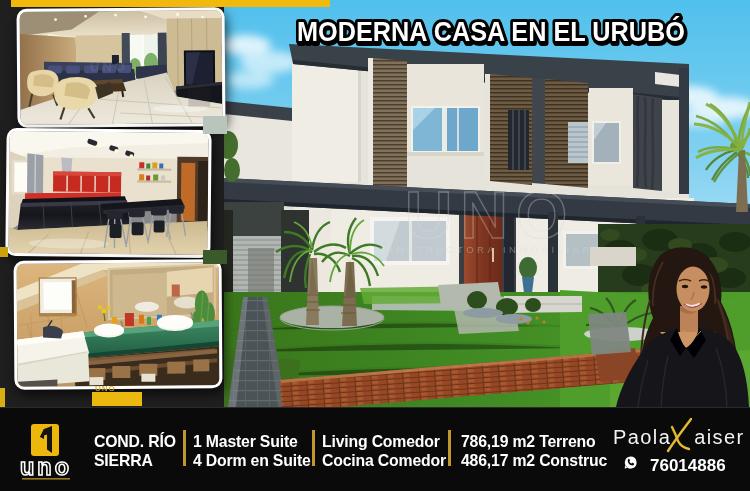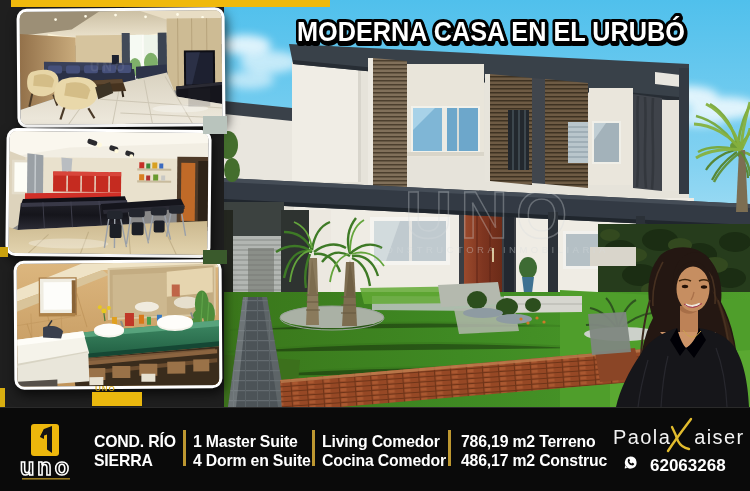--- a/index.html
+++ b/index.html
@@ -763,13 +763,13 @@
 <path d="M26,3 C20,11 10,24 3,35"></path>
 <path d="M7,11 C10,17 12,22 13,25 C15,29 19,32 24,33"></path>
 </g>
 </svg>
 
 <svg class="abs" style="left:624px;top:456px;" width="13" height="13" viewBox="0 0 15 15">
 <path d="M7.5,0.5 a7,7 0 1 1 -6.2,10.3 L0.8,14.4 L4.6,13.6 A7,7 0 0 1 7.5,0.5 Z" fill="#fff"></path>
 <path d="M5,3.5 c0.5,-0.4 1,-0.3 1.3,0.2 l0.6,1.2 c0.2,0.4 0,0.8 -0.4,1.1 c-0.3,0.2 -0.3,0.5 -0.1,0.9 c0.4,0.7 1,1.3 1.8,1.6 c0.4,0.2 0.7,0.1 0.9,-0.2 c0.3,-0.5 0.7,-0.6 1.1,-0.4 l1.2,0.7 c0.5,0.3 0.5,0.8 0.2,1.3 c-0.7,1 -1.9,1.3 -3.1,0.9 c-1.8,-0.6 -3.2,-1.9 -3.9,-3.7 C4.2,5.8 4.3,4.3 5,3.5 Z" fill="#0a0a0a"></path>
 </svg>
 
-<div class="abs" style="left:650px;top:456px;color:#fff;font-size:17px;font-weight:bold;letter-spacing:0px;">62063268</div>
+<div class="abs" style="left:650px;top:456px;color:#fff;font-size:17px;font-weight:bold;letter-spacing:0px;">76014886</div>
 
 </body></html>

